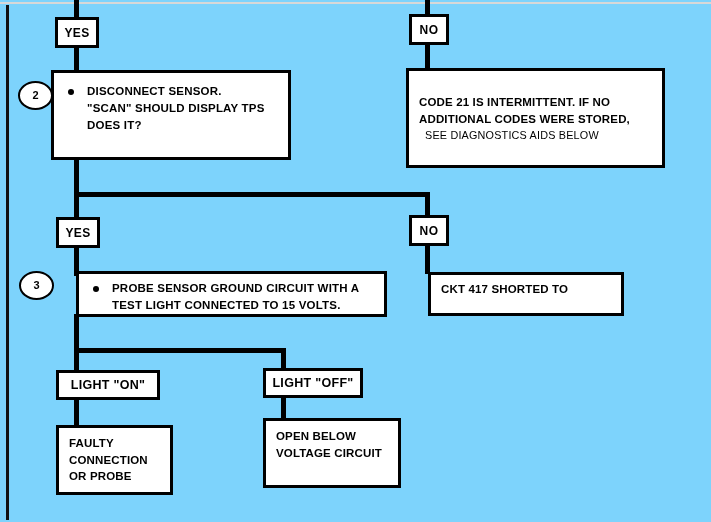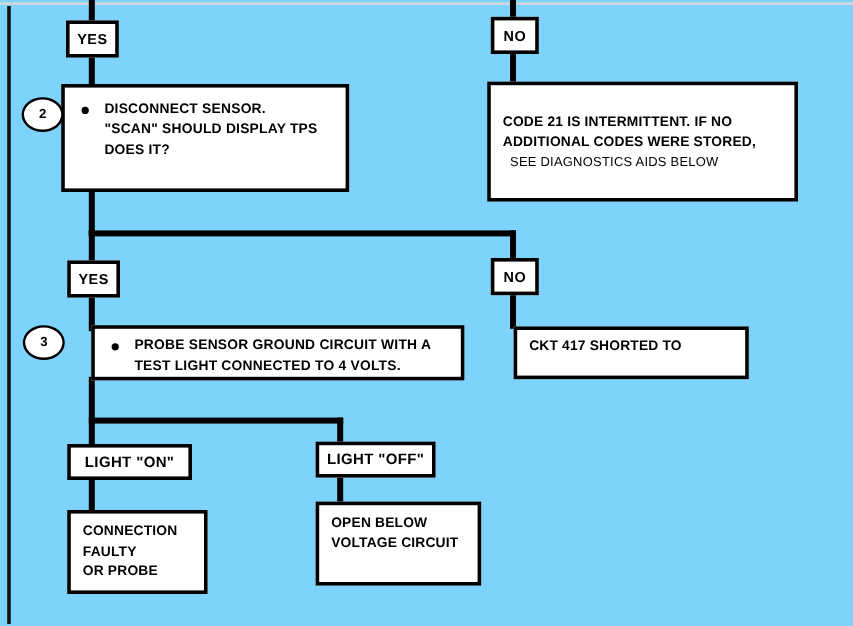--- a/index.html
+++ b/index.html
@@ -205,39 +205,39 @@
   </div>
 
   <div class="step-circle" style="left:19px; top:271px; width:35px; height:29px;">
     <span class="num">3</span>
   </div>
 
   <div class="box step-box" style="left:52px; top:271px; width:311px; height:46px; padding-top:6px;margin-left:24px;">
     <span class="bullet" style="top:12px;"></span>
     <div class="lines">
       <div class="line">PROBE SENSOR GROUND CIRCUIT WITH A</div>
-      <div class="line">TEST LIGHT CONNECTED TO 4 VOLTS.</div>
+      <div class="line">TEST LIGHT CONNECTED TO 15 VOLTS.</div>
     </div>
   </div>
 
   <div class="box text-box" style="left:428px; top:272px; width:196px; height:44px; padding-top:6px;">
     <div class="line">CKT 417 SHORTED TO</div>
   </div>
 
   <div class="box label-box wide" style="left:56px; top:370px; width:104px; height:30px;">
     <span class="txt">LIGHT "ON"</span>
   </div>
 
   <div class="box label-box wide" style="left:263px; top:368px; width:100px; height:30px;">
     <span class="txt">LIGHT "OFF"</span>
   </div>
 
   <div class="box text-box" style="left:56px; top:425px; width:117px; height:70px; padding-top:7px;">
+    <div class="line">FAULTY</div>
     <div class="line">CONNECTION</div>
-    <div class="line">FAULTY</div>
     <div class="line">OR PROBE</div>
   </div>
 
   <div class="box text-box" style="left:263px; top:418px; width:138px; height:70px; padding-top:7px;">
     <div class="line">OPEN BELOW</div>
     <div class="line">VOLTAGE CIRCUIT</div>
   </div>
 
 </div>
 

